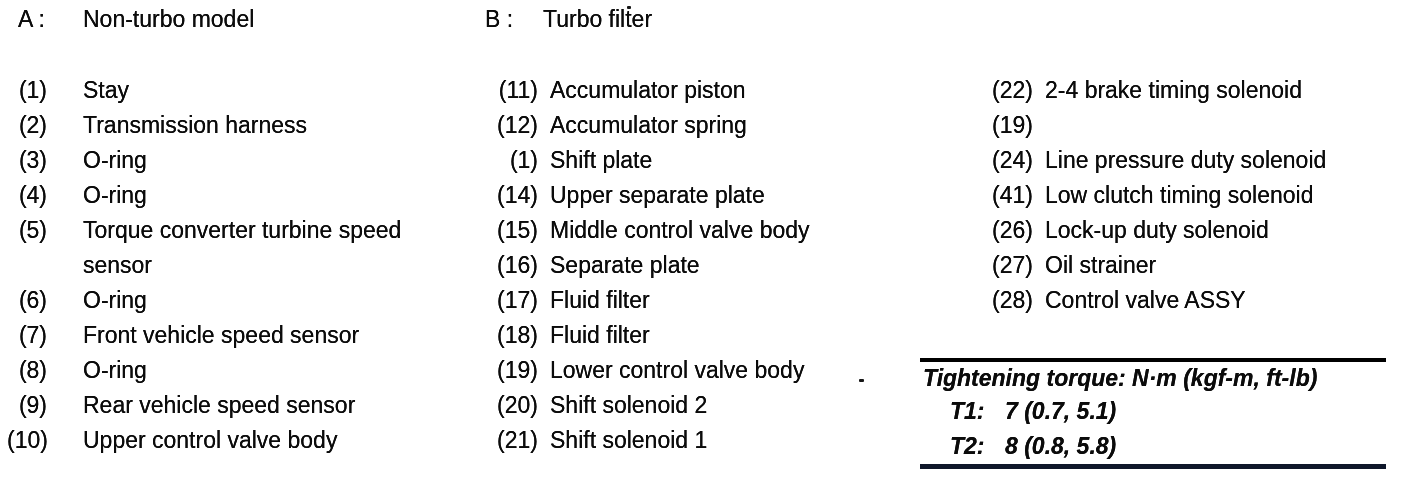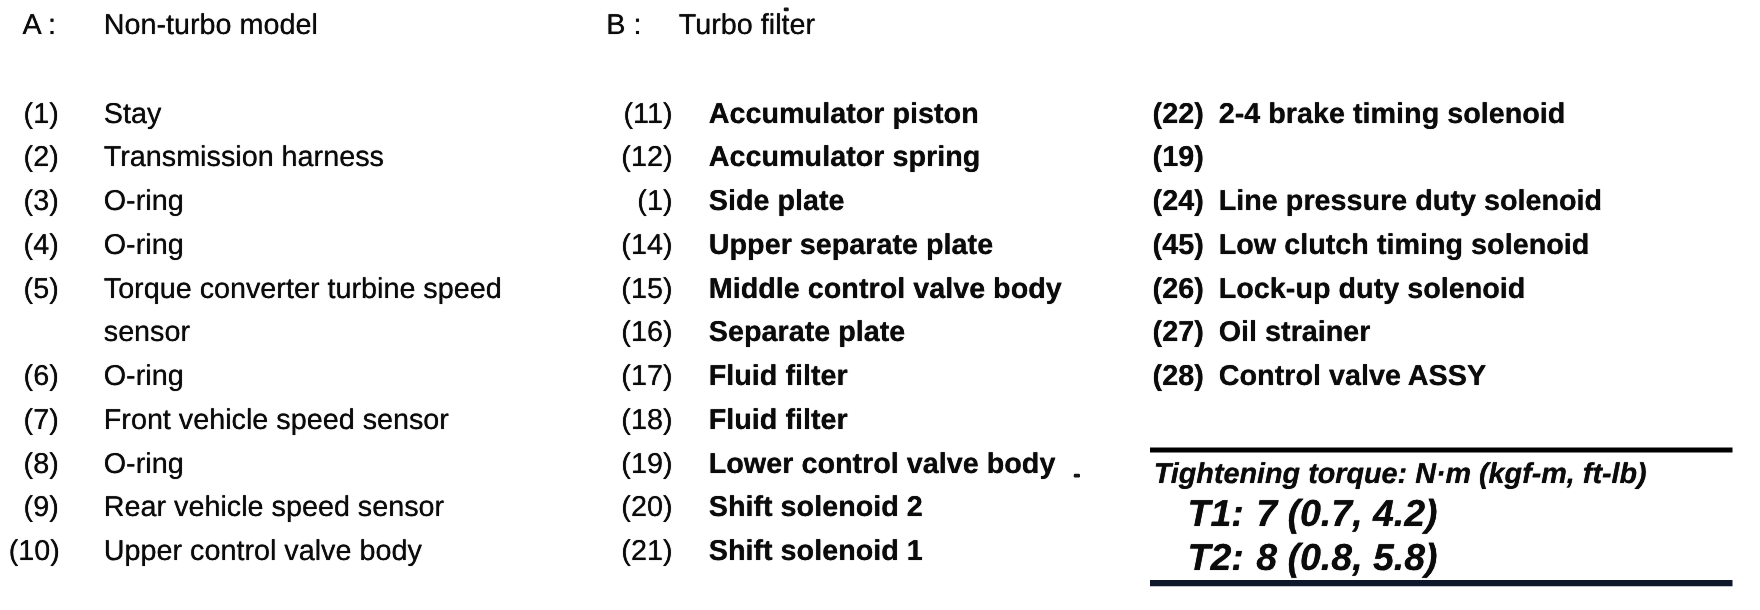--- a/index.html
+++ b/index.html
@@ -26,37 +26,37 @@
   }
   .col {
     position: absolute;
     top: 73px;
     margin: 0;
     padding: 0;
     list-style: none;
   }
   .col-1 { left: 7px; }
   .col-2 { left: 485px; }
-  .col-3 { left: 908px; font-weight: bold; }
+  .col-3 { left: 978px; }
   .item {
     display: flex;
     align-items: flex-start;
     font-size: 23px;
     line-height: 35px;
   }
   .num {
     display: block;
     text-align: right;
     white-space: nowrap;
     flex: none;
   }
   .col-1 .num { width: 40px; }
   .col-1 .label { margin-left: 36px; max-width: 360px; }
   .col-2 .num { width: 53px; }
-  .col-2 .label { margin-left: 29px; white-space: nowrap; font-weight: bold; }
+  .col-2 .label { margin-left: 12px; white-space: nowrap; }
   .col-3 .num { width: 55px; }
   .col-3 .label { margin-left: 12px; white-space: nowrap; }
 
   .torque {
     position: absolute;
     left: 920px;
     top: 358px;
     width: 466px;
     border-top: 4px solid #000;
     border-bottom: 5px solid #0f172a;
@@ -64,21 +64,21 @@
     font-weight: bold;
   }
   .torque-title {
     font-size: 23px;
     line-height: 32px;
     padding-left: 3px;
     white-space: nowrap;
   }
   .torque-row {
     display: flex;
-    font-size: 30px;
+    font-size: 23px;
     line-height: 35px;
     padding-left: 30px;
     white-space: nowrap;
   }
   .t-key { width: 40px; flex: none; }
   .t-val { margin-left: 15px; }
 
   .artifact-dot {
     position: absolute;
     background: #161616;
@@ -142,21 +142,21 @@
     <li class="item">
         <span class="num">(11)</span>
         <span class="label">Accumulator piston</span>
       </li>
     <li class="item">
         <span class="num">(12)</span>
         <span class="label">Accumulator spring</span>
       </li>
     <li class="item">
         <span class="num">(1)</span>
-        <span class="label">Side plate</span>
+        <span class="label">Shift plate</span>
       </li>
     <li class="item">
         <span class="num">(14)</span>
         <span class="label">Upper separate plate</span>
       </li>
     <li class="item">
         <span class="num">(15)</span>
         <span class="label">Middle control valve body</span>
       </li>
     <li class="item">
@@ -191,42 +191,42 @@
         <span class="label">2-4 brake timing solenoid</span>
       </li>
     <li class="item">
         <span class="num">(19)</span>
       </li>
     <li class="item">
         <span class="num">(24)</span>
         <span class="label">Line pressure duty solenoid</span>
       </li>
     <li class="item">
-        <span class="num">(45)</span>
+        <span class="num">(41)</span>
         <span class="label">Low clutch timing solenoid</span>
       </li>
     <li class="item">
         <span class="num">(26)</span>
         <span class="label">Lock-up duty solenoid</span>
       </li>
     <li class="item">
         <span class="num">(27)</span>
         <span class="label">Oil strainer</span>
       </li>
     <li class="item">
         <span class="num">(28)</span>
         <span class="label">Control valve ASSY</span>
       </li>
   </ul>
 
   <div class="torque">
     <div class="torque-title">Tightening torque: N·m (kgf-m, ft-lb)</div>
     <div class="torque-row">
       <span class="t-key">T1:</span>
-      <span class="t-val">7 (0.7, 4.2)</span>
+      <span class="t-val">7 (0.7, 5.1)</span>
     </div>
     <div class="torque-row">
       <span class="t-key">T2:</span>
       <span class="t-val">8 (0.8, 5.8)</span>
     </div>
   </div>
 
   <div class="artifact-dot" style="left:627px; top:6px; width:4px; height:3px;"></div>
   <div class="artifact-dot" style="left:859px; top:379px; width:5px; height:3px;"></div>
 

